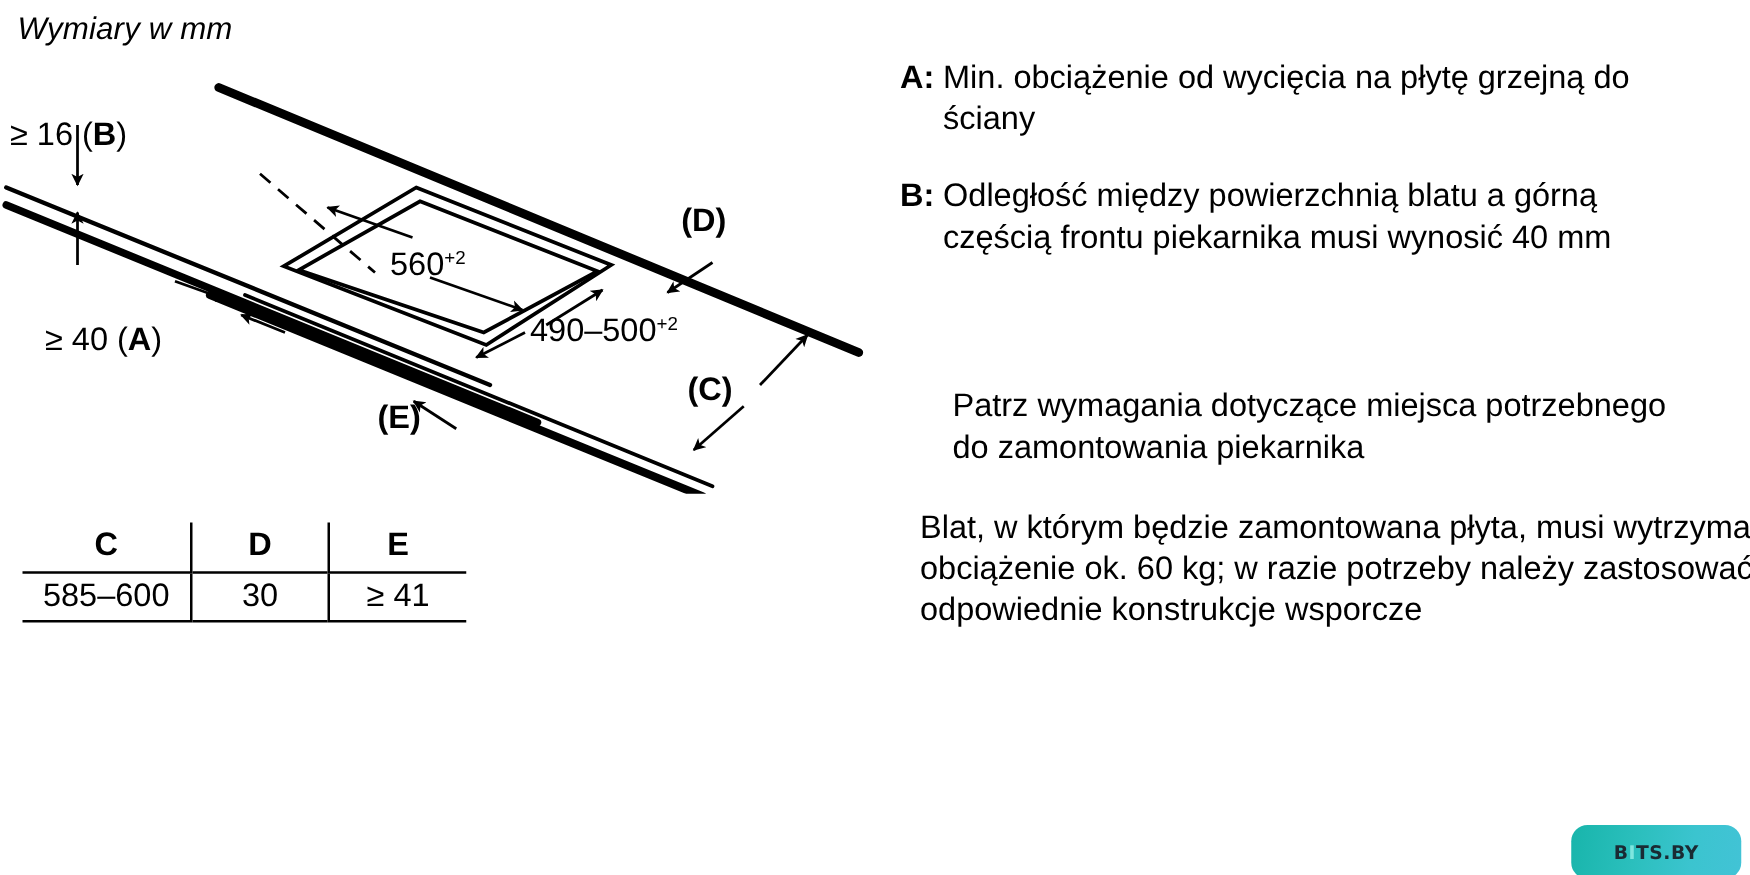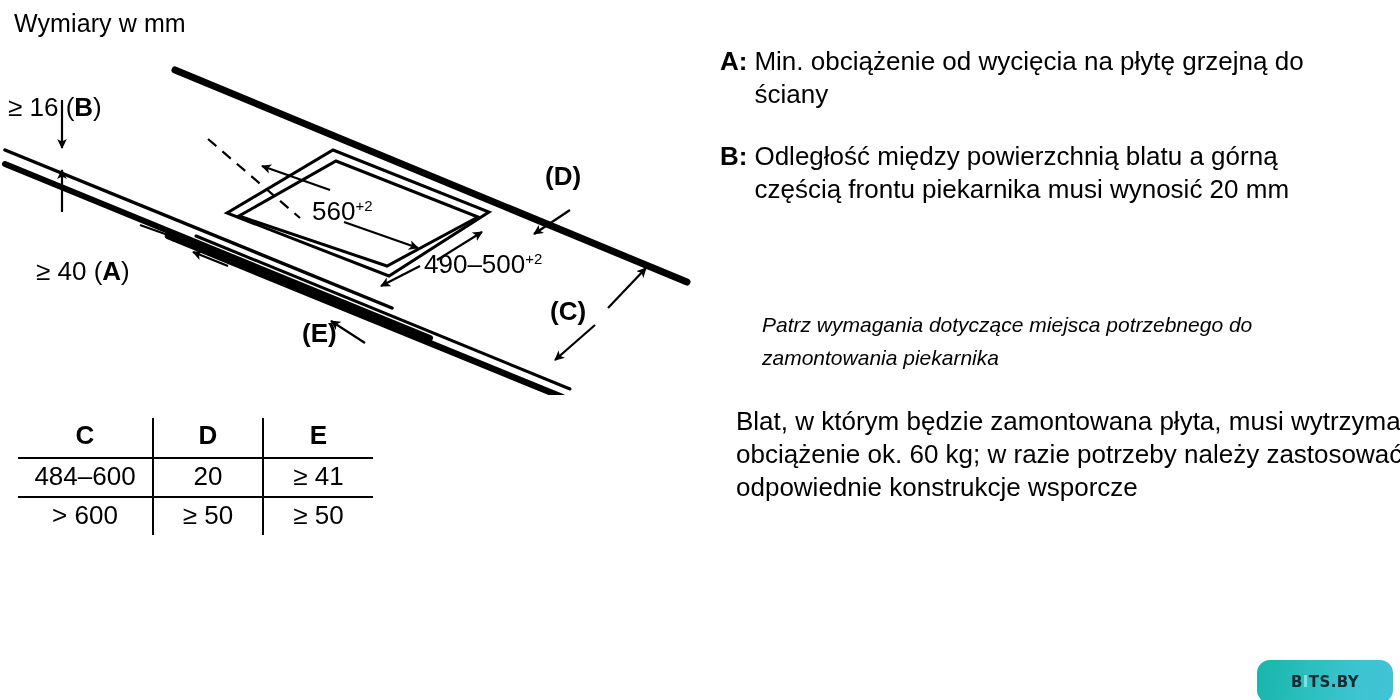--- a/index.html
+++ b/index.html
@@ -26,20 +26,21 @@
   }
 
   #diagram-title {
     position: absolute;
     left: 14px;
     top: 8px;
     font-size: 25px;
     line-height: 30px;
     letter-spacing: 0.1px;
     white-space: nowrap;
+    font-style: italic;
   }
 
   #diagram-svg {
     position: absolute;
     left: 0;
     top: 40px;
     width: 700px;
     height: 355px;
     display: block;
   }
@@ -125,23 +126,22 @@
   }
 
   #note-a { left: 20px; top: 45px;  width: 620px; }
   #note-b { left: 20px; top: 140px; width: 650px; }
 
   #note-c {
     position: absolute;
     left: 62px;
     top: 308px;
     width: 600px;
-    font-size: 21px;
+    font-size: 26px;
     line-height: 33px;
-    font-style: italic;
   }
   #note-d {
     position: absolute;
     left: 36px;
     top: 405px;
     width: 680px;
     font-size: 26px;
     line-height: 33px;
   }
 
@@ -254,44 +254,39 @@
     </colgroup>
     <thead>
       <tr>
         <th>C</th>
         <th class="sep">D</th>
         <th class="sep">E</th>
       </tr>
     </thead>
     <tbody>
       <tr class="row-sep">
-        <td>484–600</td>
-        <td class="sep">20</td>
+        <td>585–600</td>
+        <td class="sep">30</td>
         <td class="sep">≥ 41</td>
-      </tr>
-      <tr>
-        <td>&gt; 600</td>
-        <td class="sep">≥ 50</td>
-        <td class="sep">≥ 50</td>
       </tr>
     </tbody>
   </table>
 
 </div>
 
 <div id="right-pane">
 
   <div class="note-block" id="note-a">
     <span class="note-key">A:</span>
     <span class="note-body">Min. obciążenie od wycięcia na płytę grzejną do ściany</span>
   </div>
 
   <div class="note-block" id="note-b">
     <span class="note-key">B:</span>
-    <span class="note-body">Odległość między powierzchnią blatu a górną częścią frontu piekarnika musi wynosić 20 mm</span>
+    <span class="note-body">Odległość między powierzchnią blatu a górną częścią frontu piekarnika musi wynosić 40 mm</span>
   </div>
 
   <div id="note-c">Patrz wymagania dotyczące miejsca potrzebnego do zamontowania piekarnika</div>
 
   <div id="note-d">Blat, w którym będzie zamontowana płyta, musi wytrzymać obciążenie ok. 60 kg; w razie potrzeby należy zastosować odpowiednie konstrukcje wsporcze</div>
 
 </div>
 
 <div id="watermark">
   <span id="watermark-text"><span>B</span><span class="hl">I</span><span>TS.BY</span></span>

